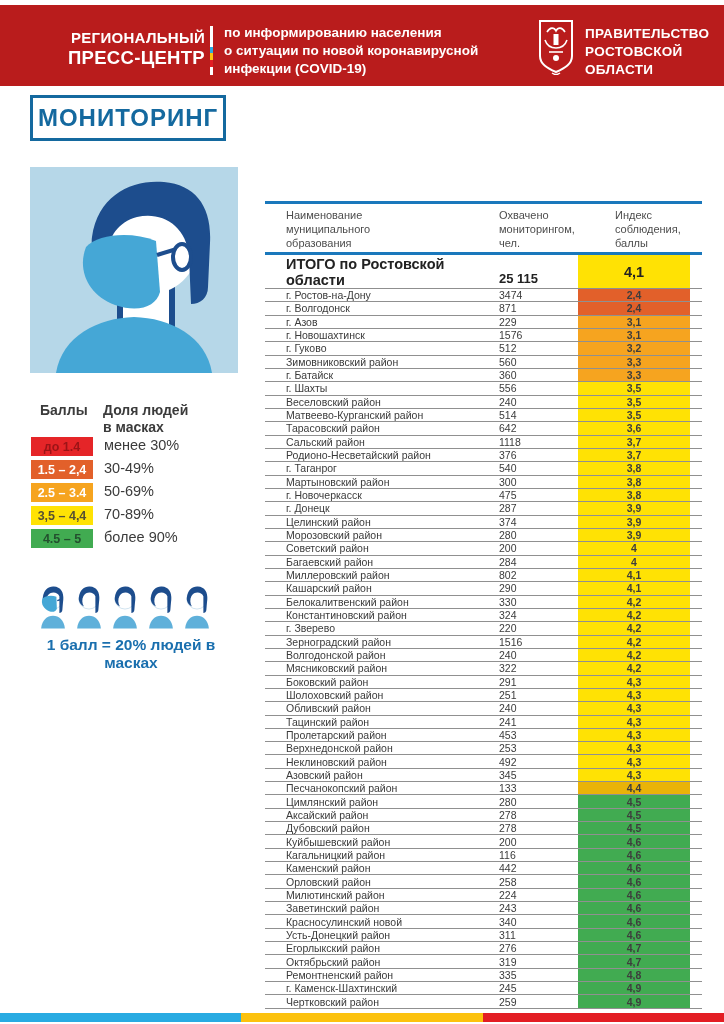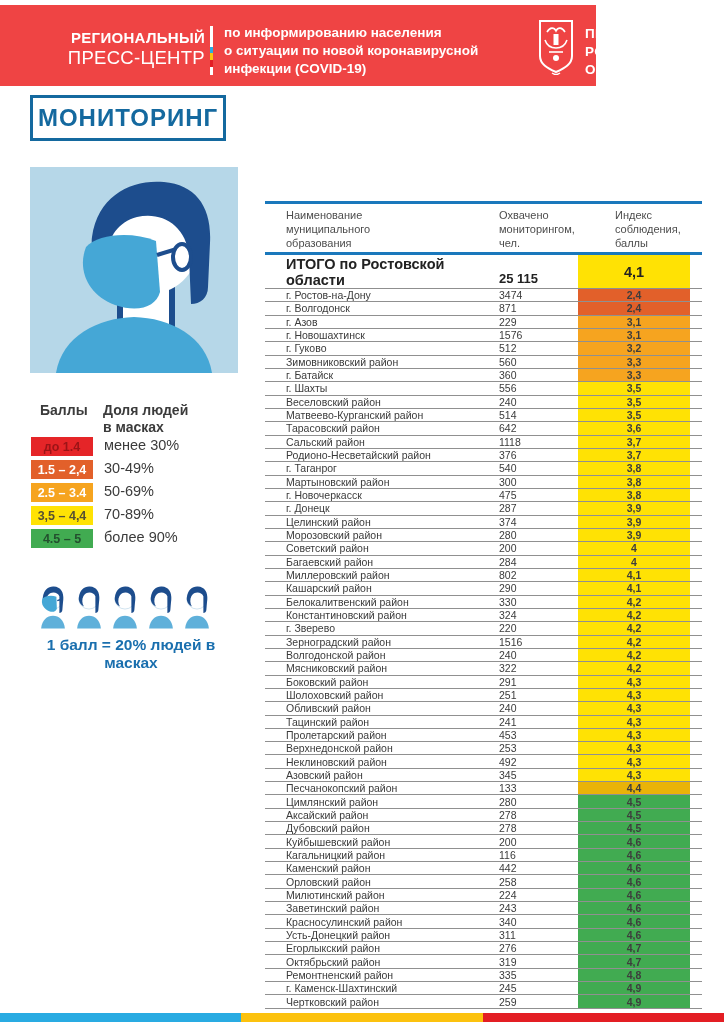--- a/index.html
+++ b/index.html
@@ -1,24 +1,24 @@
 <!DOCTYPE html>
 <html><head>
 <meta charset="utf-8">
 <style>
   * { box-sizing: border-box; margin: 0; padding: 0; }
   body { background: #ffffff; font-family: "Liberation Sans", sans-serif; }
   .page { position: relative; width: 724px; height: 1024px; background: #ffffff; overflow: hidden; }
   .pre-line { white-space: pre-line; }
 
   
-  .top-band { position: absolute; left: 0; top: 5px; width: 596px; height: 81px; background: #ef4444; }
+  .top-band { position: absolute; left: 0; top: 5px; width: 724px; height: 81px; background: #b91c1c; }
   .brand { position: absolute; left: 45px; top: 23px; width: 160px; text-align: right; color: #fff; }
   .brand-1 { font-size: 15px; font-weight: bold; letter-spacing: .3px; line-height: 19px; }
-  .brand-2 { font-size: 18.5px; font-weight: normal; letter-spacing: .3px; line-height: 22px; }
+  .brand-2 { font-size: 18.5px; font-weight: bold; letter-spacing: .3px; line-height: 22px; }
   .band-divider { position: absolute; left: 210px; top: 21px; width: 3px; height: 49px;
     background: linear-gradient(to bottom, #ffffff 0 42%, #29abe2 42% 56%, #fcc20e 56% 70%, #e31e24 70% 84%, #ffffff 84% 100%); }
   .band-desc { position: absolute; left: 224px; top: 19px; color: #fff; font-size: 13.5px; font-weight: bold; line-height: 18px; }
   .crest { position: absolute; left: 537px; top: 14px; }
   .gov { position: absolute; left: 585px; top: 20px; color: #fff; font-size: 13.5px; font-weight: bold; line-height: 18px; letter-spacing: .3px; }
 
   
   .badge { position: absolute; left: 30px; top: 95px; width: 196px; height: 46px; border: 3px solid #14699f;
     display: flex; align-items: center; justify-content: center; color: #14699f; font-size: 24px; font-weight: bold; letter-spacing: 1px; }
   .main-title { position: absolute; left: 262px; top: 91px; color: #14699f; font-size: 23px; font-weight: bold; line-height: 29px; }
@@ -419,21 +419,21 @@
         <div class="t-name">Милютинский район</div>
         <div class="t-covered">224</div>
         <div class="t-index" style="background: rgb(65, 171, 81);">4,6</div>
       </div>
       <div class="t-row">
         <div class="t-name">Заветинский район</div>
         <div class="t-covered">243</div>
         <div class="t-index" style="background: rgb(65, 171, 81);">4,6</div>
       </div>
       <div class="t-row">
-        <div class="t-name">Красносулинский район</div>
+        <div class="t-name">Красносулинский новой</div>
         <div class="t-covered">340</div>
         <div class="t-index" style="background: rgb(65, 171, 81);">4,6</div>
       </div>
       <div class="t-row">
         <div class="t-name">Усть-Донецкий район</div>
         <div class="t-covered">311</div>
         <div class="t-index" style="background: rgb(65, 171, 81);">4,6</div>
       </div>
       <div class="t-row">
         <div class="t-name">Егорлыкский район</div>

